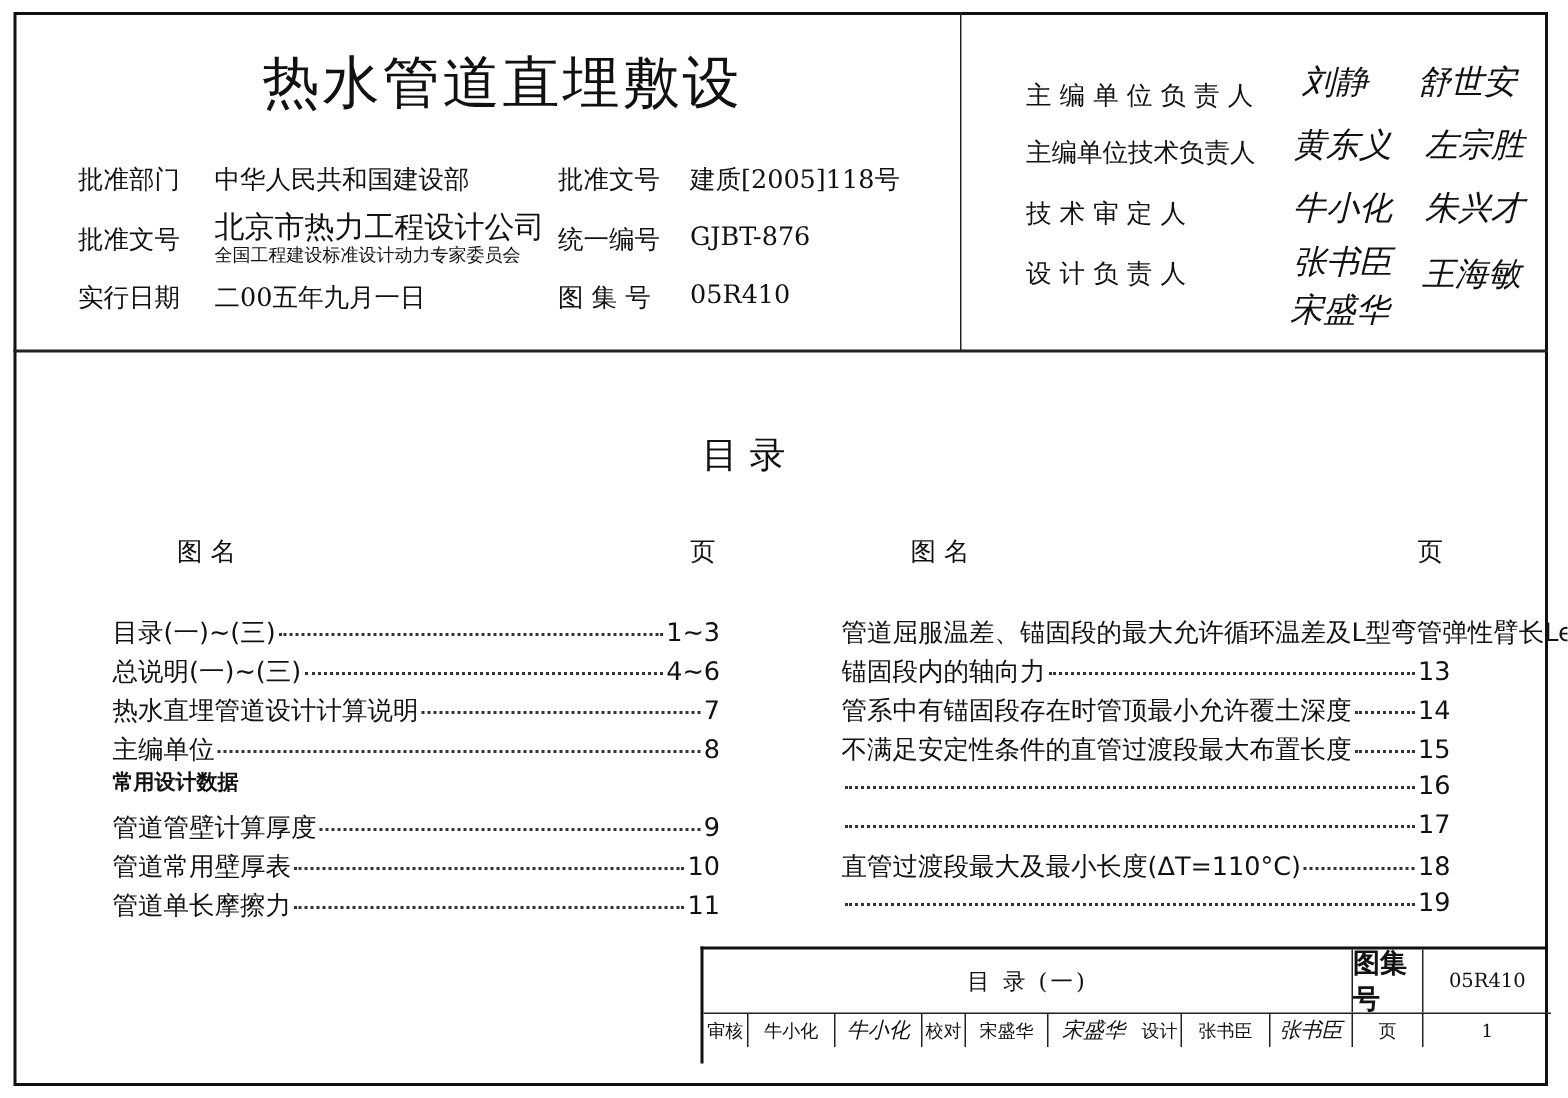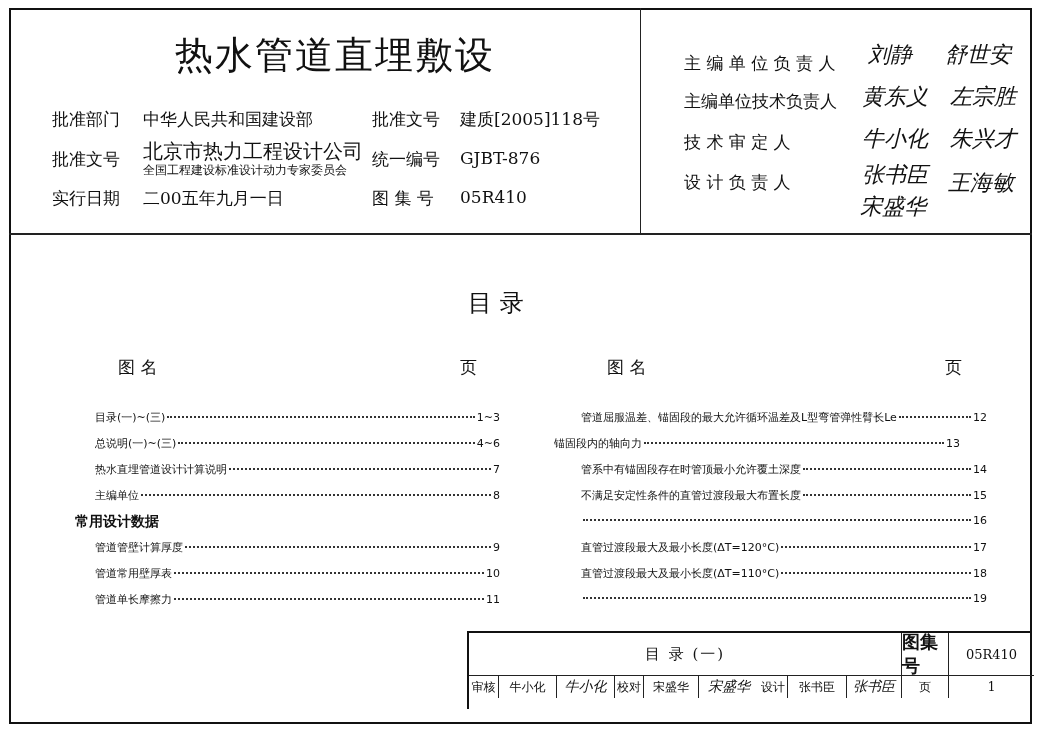--- a/index.html
+++ b/index.html
@@ -11,22 +11,22 @@
   .vline { position:absolute; background:#222; }
   .abs { position:absolute; white-space:nowrap; }
   .title { left:175px; top:30px; font-size:38px; letter-spacing:2px; }
   .lbl { font-size:17px; }
   .val { font-size:17px; }
   .small { font-size:12px; }
   .resp-label { font-size:17px; }
   .sig { font-family:"DejaVu Serif",serif; font-style:italic; font-size:22px; color:#111; }
   .toc-title { font-size:24px; }
   .col-head { font-size:17px; }
-  .toc-row { position:absolute; display:flex; align-items:baseline; font-size:11px;
-             font-family:"DejaVu Sans","Liberation Sans",sans-serif;margin-left:20px; }
+  .toc-row { position:absolute; display:flex; align-items:baseline; font-size:17px;
+             font-family:"DejaVu Sans","Liberation Sans",sans-serif; }
   .toc-row .name { white-space:nowrap; }
   .toc-row .dots { flex:1; border-bottom:2px dotted #333; margin:0 2px; transform:translateY(-3px); }
   .toc-row .pg { white-space:nowrap; }
   .toc-section { position:absolute; font-size:14px; font-weight:bold;
                  font-family:"DejaVu Sans","Liberation Sans",sans-serif; }
   .tb { position:absolute; left:467px; top:631px; width:565px; height:78px;
         border-top:2px solid #111; border-left:2px solid #111; box-sizing:border-box; }
   .tb-cell { position:absolute; display:flex; align-items:center; justify-content:center;
              font-size:12px; box-sizing:border-box; border-right:1px solid #222; }
   .tb-title { font-size:15px; letter-spacing:2px; }
@@ -115,41 +115,40 @@
   <span class="name">管道单长摩擦力</span>
     <span class="dots"></span>
     <span class="pg">11</span>
 </div>
 
 <div class="toc-row" style="left:561px;top:410px;width:406px;">
   <span class="name">管道屈服温差、锚固段的最大允许循环温差及L型弯管弹性臂长Le</span>
     <span class="dots"></span>
     <span class="pg">12</span>
 </div>
-<div class="toc-row" style="left:534px;top:436px;width:406px;">
+<div class="toc-row" style="left:561px;top:436px;width:406px;">
   <span class="name">锚固段内的轴向力</span>
     <span class="dots"></span>
     <span class="pg">13</span>
 </div>
 <div class="toc-row" style="left:561px;top:462px;width:406px;">
   <span class="name">管系中有锚固段存在时管顶最小允许覆土深度</span>
     <span class="dots"></span>
     <span class="pg">14</span>
 </div>
 <div class="toc-row" style="left:561px;top:488px;width:406px;">
   <span class="name">不满足安定性条件的直管过渡段最大布置长度</span>
     <span class="dots"></span>
     <span class="pg">15</span>
 </div>
 <div class="toc-row" style="left:561px;top:514px;width:406px;">
     <span class="dots"></span>
     <span class="pg">16</span>
 </div>
 <div class="toc-row" style="left:561px;top:540px;width:406px;">
-  <span class="name">直管过渡段最大及最小长度(ΔT=120°C)</span>
     <span class="dots"></span>
     <span class="pg">17</span>
 </div>
 <div class="toc-row" style="left:561px;top:566px;width:406px;">
   <span class="name">直管过渡段最大及最小长度(ΔT=110°C)</span>
     <span class="dots"></span>
     <span class="pg">18</span>
 </div>
 <div class="toc-row" style="left:561px;top:592px;width:406px;">
     <span class="dots"></span>

